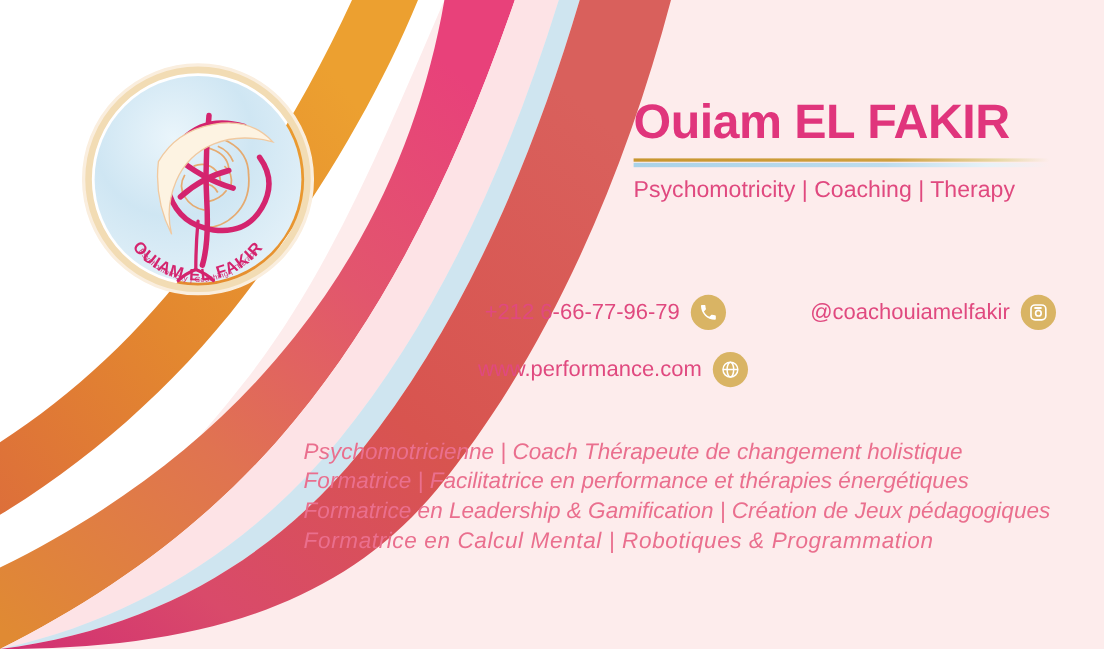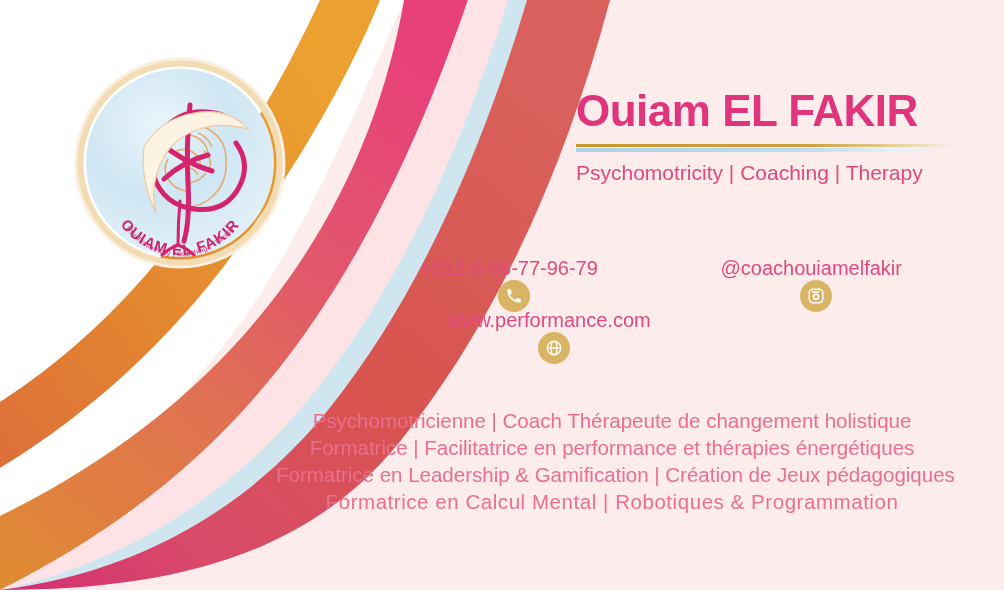--- a/index.html
+++ b/index.html
@@ -83,24 +83,23 @@
   }
   .contact-row {
     display: flex;
     align-items: center;
     height: 52px;
   }
   .contact-cell {
     display: flex;
     align-items: center;
     justify-content: flex-end;
-    flex-direction: column;
   }
   .contact-cell.col-left { width: 280px; }
-  .contact-cell.col-right { width: 300px; padding-left: 24px; }
+  .contact-cell.col-right { width: 300px; }
   .contact-text {
     font-size: 20px;
     color: #e0497f;
     white-space: nowrap;
     margin-right: 10px;
   }
   .icon-circle {
     width: 32px;
     height: 32px;
     border-radius: 50%;
@@ -109,23 +108,23 @@
     align-items: center;
     justify-content: center;
     flex: none;
   }
   .icon-circle svg { display: block; }
 
   
   #services {
     position: absolute;
     left: 276px;
-    top: 408px;
+    top: 398px;
     width: 672px;
-    text-align: center;
+    font-style: italic;
   }
   .service-line {
     font-size: 20.5px;
     color: #ea6f8e;
     line-height: 1.31;
     white-space: nowrap;
   }
   .service-line.spaced {
     letter-spacing: 0.55px;
   }

